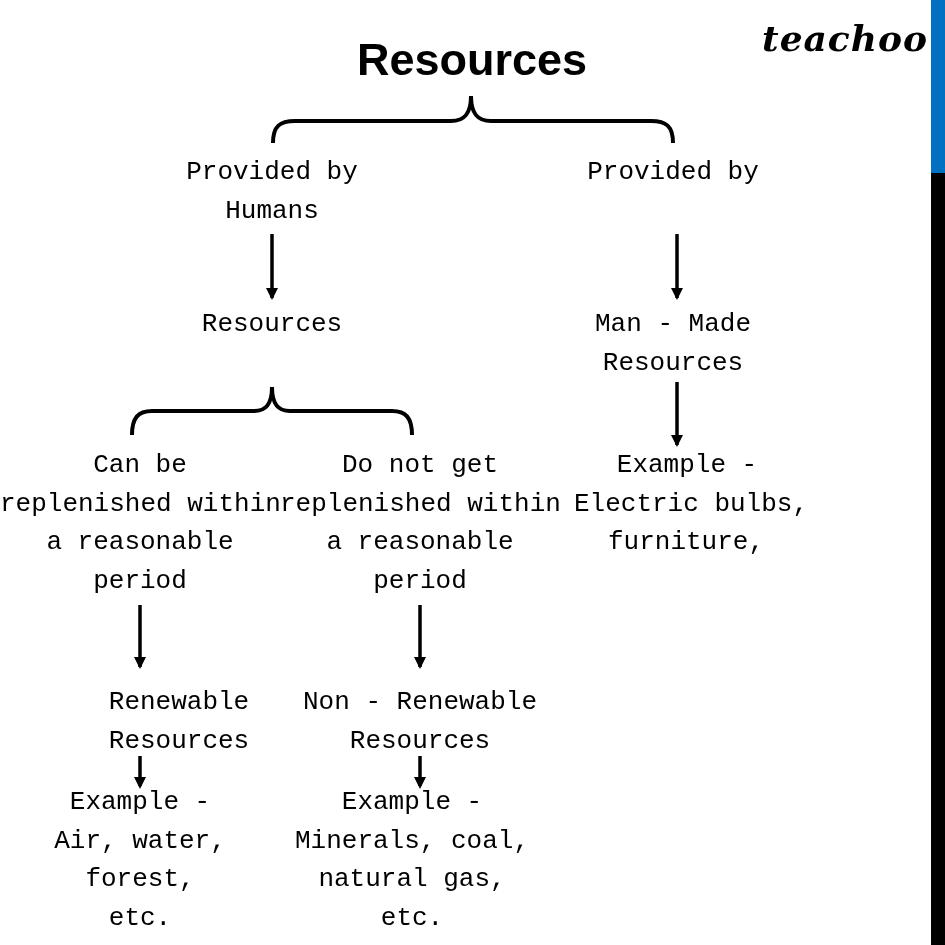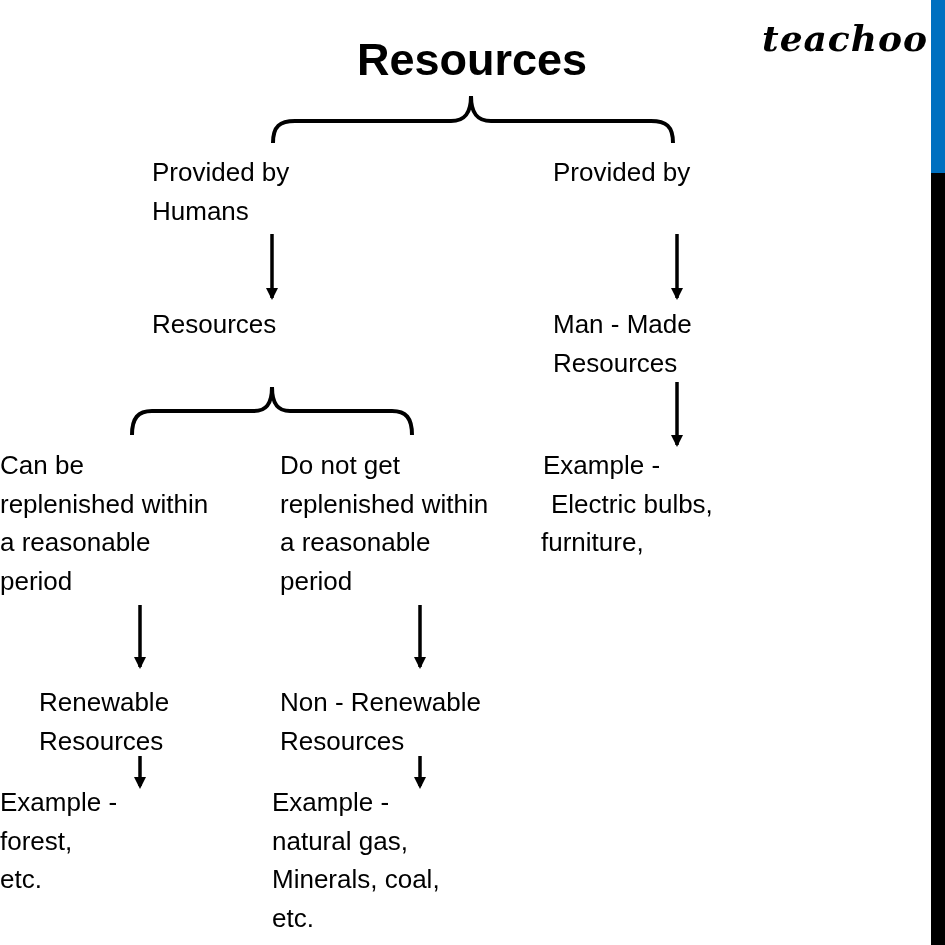--- a/index.html
+++ b/index.html
@@ -14,22 +14,23 @@
     text-align: center; font-weight: bold; font-size: 45px; line-height: 56px;
   }
   .brand {
     position: absolute; left: 762px; top: 14px; width: 150px;
     font-family: "DejaVu Serif", serif; font-style: italic; font-weight: bold;
     font-size: 36px; line-height: 48px; letter-spacing: 1px;
   }
   .sidebar-blue { position: absolute; left: 931px; top: 0; width: 14px; height: 173px; }
   .sidebar-black { position: absolute; left: 931px; top: 173px; width: 14px; height: 772px; }
   .node {
-    position: absolute; text-align: left; font-size: 26px; line-height: 38.5px;
+    position: absolute; text-align: center; font-size: 26px; line-height: 38.5px;
     white-space: nowrap;
+    font-family: Liberation Mono, monospace;
   }
   .node .line { display: block; }
   svg.connectors { position: absolute; left: 0; top: 0; width: 945px; height: 945px; }
 </style>
 </head>
 <body>
 
 <div class="sidebar-blue" style="background: rgb(0, 112, 192);"></div>
 <div class="sidebar-black" style="background: rgb(0, 0, 0);"></div>
 
@@ -111,22 +112,23 @@
   <span class="line">Resources</span>
 </div>
 
 <div class="node" style="left:280px; top:683px; width:280px;">
   <span class="line">Non - Renewable</span>
   <span class="line">Resources</span>
 </div>
 
 <div class="node" style="left:0px; top:783px; width:280px;">
   <span class="line">Example -</span>
+  <span class="line">Air, water,</span>
   <span class="line">forest,</span>
   <span class="line">etc.</span>
 </div>
 
 <div class="node" style="left:272px; top:783px; width:280px;">
   <span class="line">Example -</span>
+  <span class="line">Minerals, coal,</span>
   <span class="line">natural gas,</span>
-  <span class="line">Minerals, coal,</span>
   <span class="line">etc.</span>
 </div>
 
 </body></html>

